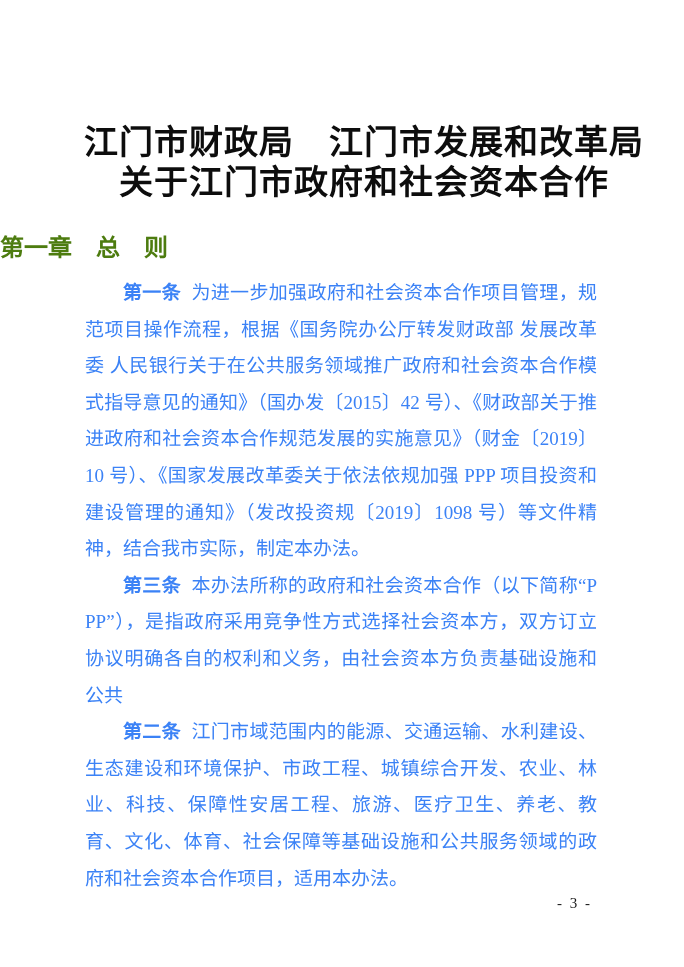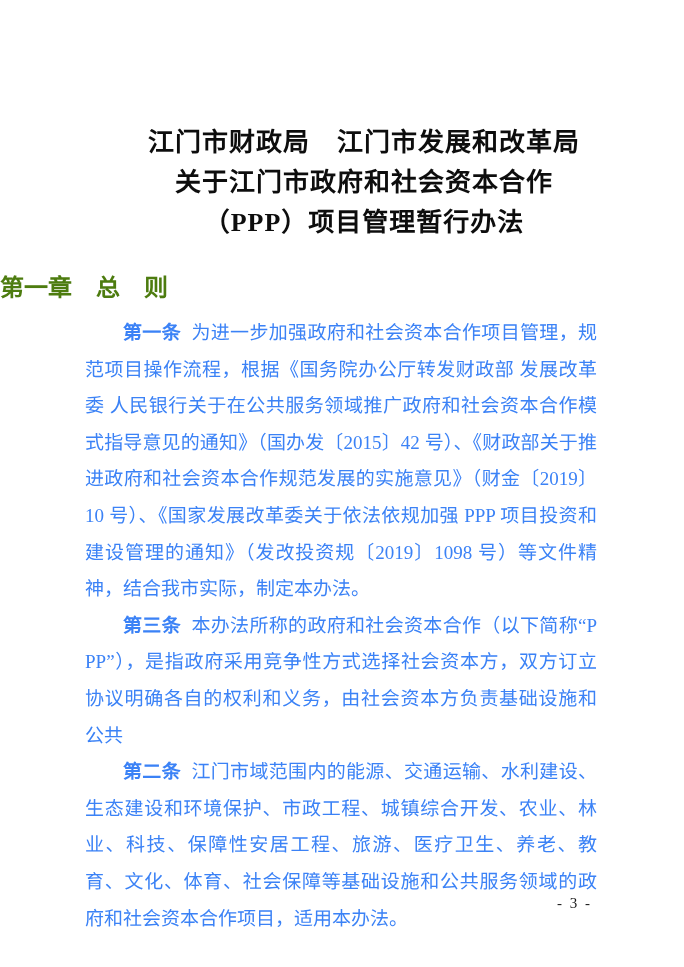--- a/index.html
+++ b/index.html
@@ -13,21 +13,21 @@
     height: 967px;
     margin: 0 auto;
     background: #ffffff;
     color: #111111;
     overflow: hidden;
     font-family: "Liberation Serif", "DejaVu Serif", serif;
   }
   .doc-title {
     padding-top: 123px;
     text-align: center;
-    font-size: 26px;
+    font-size: 34px;
     line-height: 40px;
     font-weight: bold;
     letter-spacing: 1px;
     color: #0d0d0d;
     padding-left: 44px;
   }
   .chapter-heading {
     margin-top: 32px;
     text-align: left;
     font-size: 24px;
@@ -65,21 +65,20 @@
   }
 </style>
 </head>
 <body>
 
 <div class="page">
 
   <div class="doc-title">
     <div>江门市财政局　江门市发展和改革局</div>
     <div>关于江门市政府和社会资本合作</div>
-    <div>（PPP）项目管理暂行办法</div>
   </div>
 
   <div class="chapter-heading">第一章　总　则</div>
 
   <div class="doc-body">
   <p><span class="lead">第一条</span><span>为进一步加强政府和社会资本合作项目管理，规范项目操作流程，根据《国务院办公厅转发财政部 发展改革委 人民银行关于在公共服务领域推广政府和社会资本合作模式指导意见的通知》（国办发〔2015〕42 号）、《财政部关于推进政府和社会资本合作规范发展的实施意见》（财金〔2019〕10 号）、《国家发展改革委关于依法依规加强 PPP 项目投资和建设管理的通知》（发改投资规〔2019〕1098 号）等文件精神，结合我市实际，制定本办法。</span></p>
 
   <p><span class="lead">第三条</span><span>本办法所称的政府和社会资本合作（以下简称“PPP”），是指政府采用竞争性方式选择社会资本方，双方订立协议明确各自的权利和义务，由社会资本方负责基础设施和公共</span></p>
 
   <p><span class="lead">第二条</span><span>江门市域范围内的能源、交通运输、水利建设、生态建设和环境保护、市政工程、城镇综合开发、农业、林业、科技、保障性安居工程、旅游、医疗卫生、养老、教育、文化、体育、社会保障等基础设施和公共服务领域的政府和社会资本合作项目，适用本办法。</span></p>

